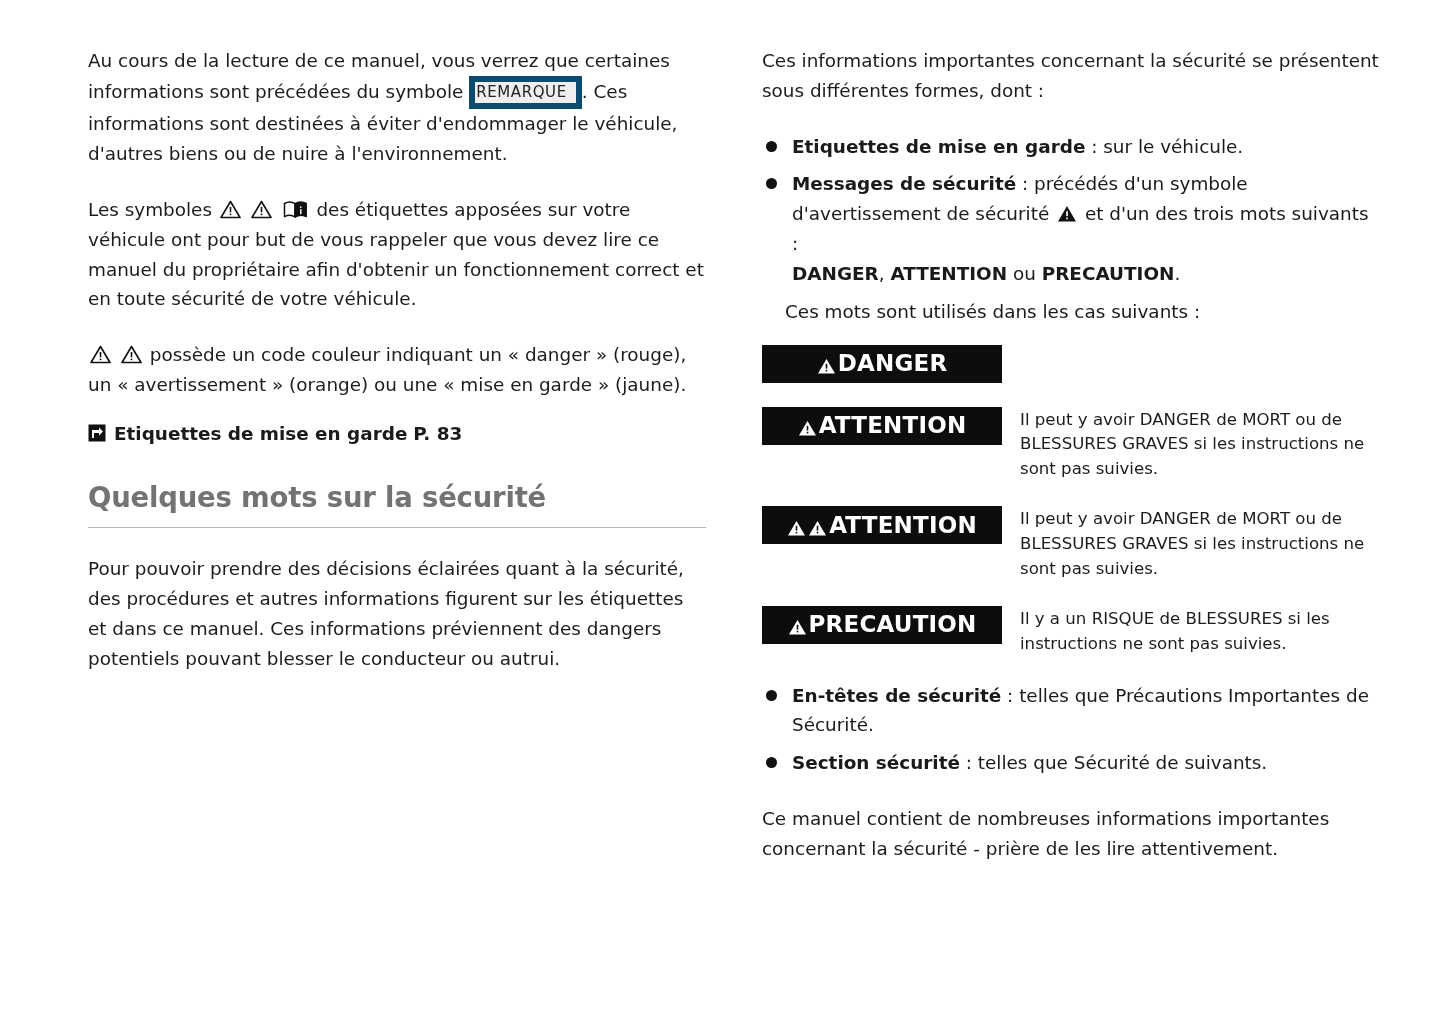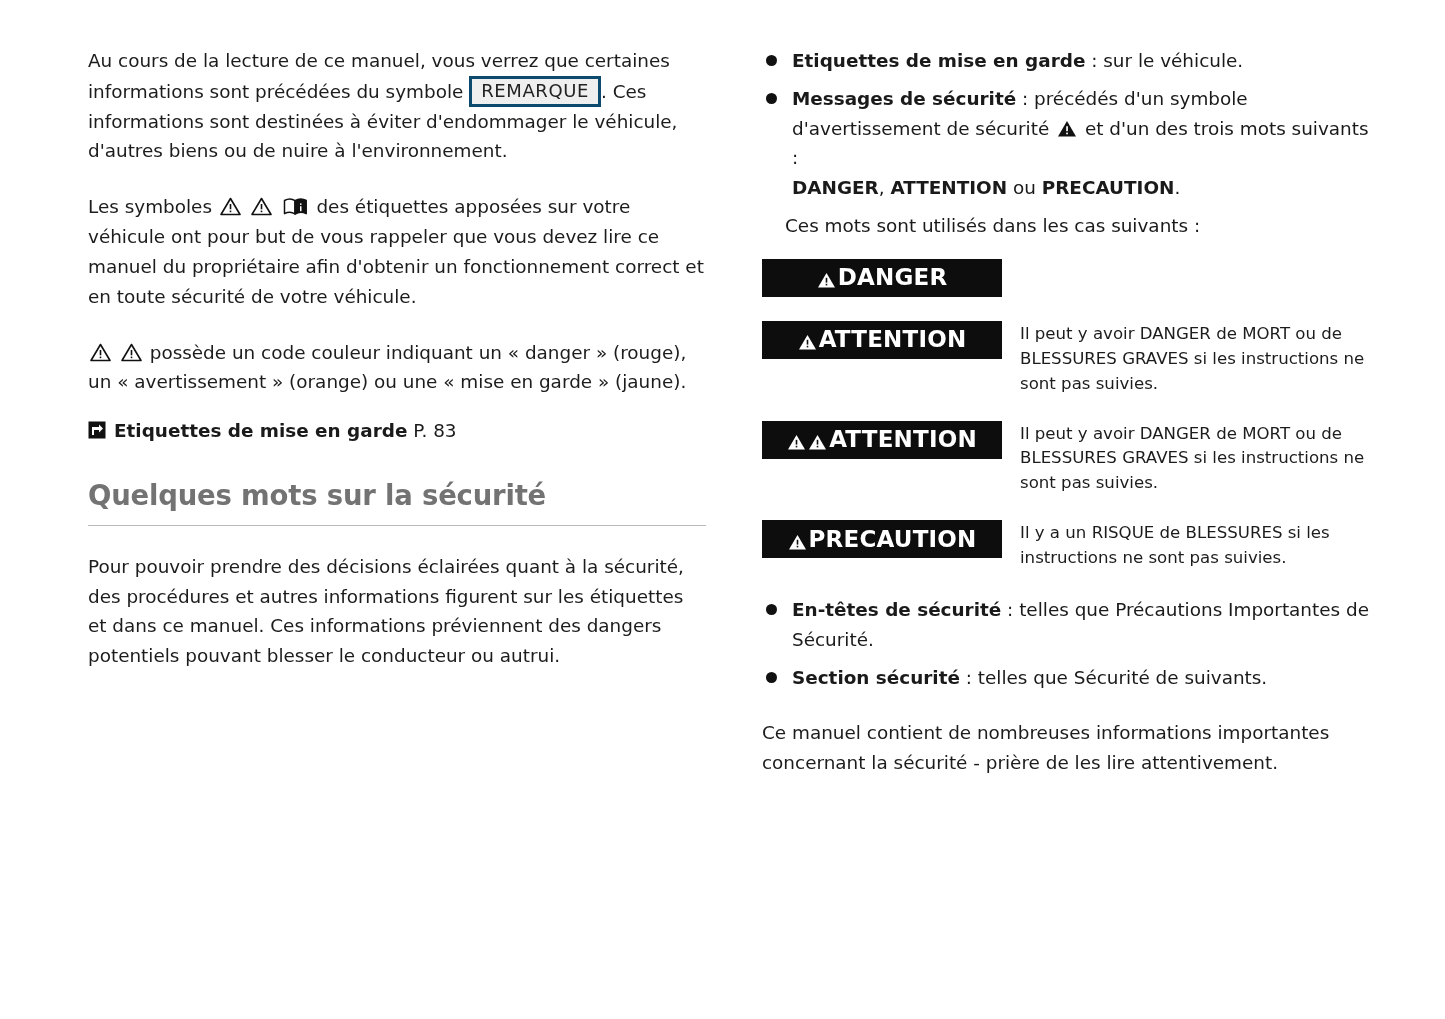--- a/index.html
+++ b/index.html
@@ -36,26 +36,26 @@
     margin: 0 0 26px 0;
     font-size: 18.4px;
     line-height: 1.62;
     color: #1c1c1c;
   }
   .tight { margin-bottom: 20px; }
 
   
   .badge-remarque {
     display: inline-block;
-    border: 3px solid #0c4a6e;
+    border: 6px solid #0c4a6e;
     background: #efefef;
     color: #222;
-    font-size: 18px;
+    font-size: 15px;
     letter-spacing: 0.6px;
-    padding: 2px 9px 3px 9px;
+    padding: 2px 9px 3px 1px;
     vertical-align: 1px;
     line-height: 1.1;
     font-family: "DejaVu Sans", sans-serif;
   }
 
   
   .tri {
     display: inline-block;
     position: relative;
     width: 21px;
@@ -94,21 +94,21 @@
   .arrow-icon {
     position: absolute;
     left: 0;
     top: 2px;
     width: 18px;
     height: 18px;
   }
   .ref-title {
     font-weight: bold;
   }
-  .ref-page { font-weight: normal; }
+  .ref-page { font-weight: bold; }
 
   h2 {
     font-size: 27.5px;
     font-weight: bold;
     margin: 34px 0 0 0;
     letter-spacing: -0.2px;
     color: #737373;
   }
   .rule {
     border: 0;
@@ -234,20 +234,21 @@
       </div>
 
       <h2>Quelques mots sur la sécurité</h2>
       <hr class="rule">
 
       <p>Pour pouvoir prendre des décisions éclairées quant à la sécurité, des procédures et autres informations figurent sur les étiquettes et dans ce manuel. Ces informations préviennent des dangers potentiels pouvant blesser le conducteur ou autrui.</p>
     </div>
 
     <div class="col">
 
+      <p>Ces informations importantes concernant la sécurité se présentent sous différentes formes, dont :</p>
 
       <ul class="blist">
         <li>
           <span class="dot"></span>
           <span class="b">Etiquettes de mise en garde</span><span> : sur le véhicule.</span>
         </li>
         <li>
           <span class="dot"></span>
           <span class="b">Messages de sécurité</span><span> : précédés d'un symbole d'avertissement de sécurité</span>
           <span class="solidtri"><svg width="20" height="19" viewBox="0 0 20 19">

